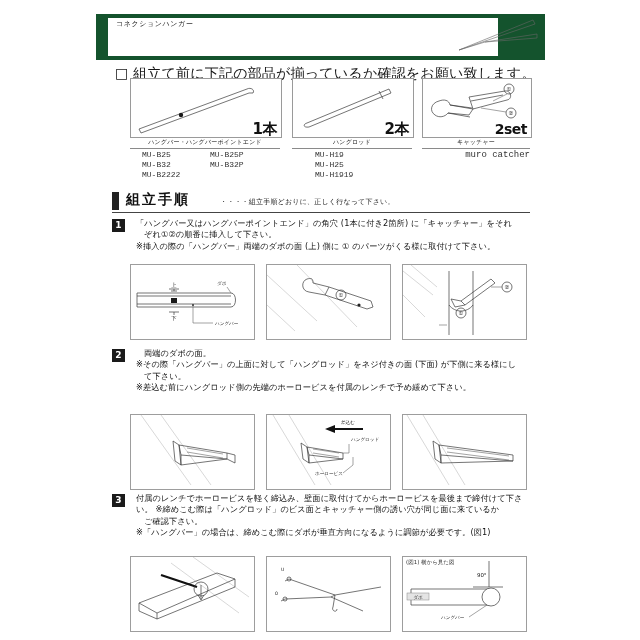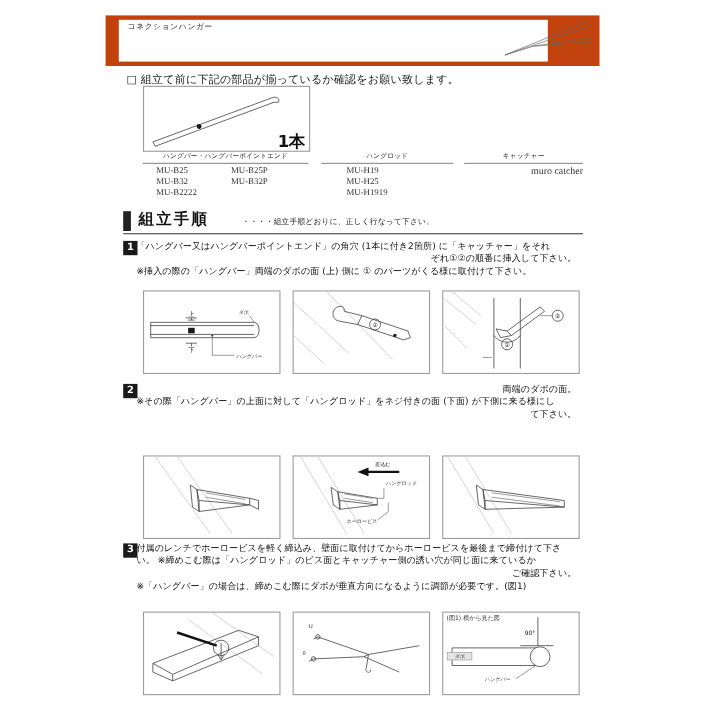--- a/index.html
+++ b/index.html
@@ -6,70 +6,70 @@
   body{
     width:640px;height:640px;overflow:hidden;
     font-family:"DejaVu Sans","Liberation Sans",sans-serif;
     color:#111;
   }
   .page{position:relative;width:640px;height:640px;background:#fff;}
 
   
   .hdr{
     position:absolute;left:96px;top:14px;width:449px;height:46px;
-    background:#c2410c;
+    background:#14532d;
   }
   .hdr-inner{
     position:absolute;left:12px;top:4px;width:390px;height:38px;
     background:#fff;
     padding:2px 0 0 8px;box-sizing:border-box;
   }
   .hdr-kana{font-size:7px;letter-spacing:.6px;color:#222;line-height:9px;}
   .hdr-main{display:flex;align-items:baseline;gap:7px;margin-top:1px;}
   .hdr-en{font-size:17px;letter-spacing:.8px;color:#1a1a1a;font-family:"DejaVu Sans",sans-serif;}
   .hdr-jp{font-size:14px;font-weight:bold;color:#111;letter-spacing:.5px;}
   .hdr-art{position:absolute;right:4px;top:2px;width:86px;height:40px;}
 
   
   .confirm{
-    position:absolute;left:115px;top:65px;font-size:10px;letter-spacing:.2px;color:#151515;
+    position:absolute;left:115px;top:65px;font-size:14px;letter-spacing:.2px;color:#151515;
   }
 
   
   .parts{position:absolute;left:130px;top:78px;width:400px;height:60px;}
   .pbox{position:absolute;top:0;height:58px;border:1px solid #9a9a9a;background:#fff;}
   .pbox.b1{left:0;width:150px;text-align:center;}
   .pbox.b2{left:162px;width:120px;}
   .pbox.b3{left:292px;width:108px;}
   .qty{
     position:absolute;right:4px;bottom:0px;font-size:15px;font-weight:bold;
     color:#111;letter-spacing:-.5px;line-height:15px;
   }
   .qty.small{font-size:14px;}
   .plabel{
     position:absolute;text-align:center;font-size:6px;color:#222;letter-spacing:.2px;
     border-bottom:1px solid #8a8a8a;padding-bottom:1px;
   }
-  .pnames{position:absolute;font-size:8px;color:#333;line-height:10px;font-family:Liberation Serif, serif;}
+  .pnames{position:absolute;font-size:8px;color:#333;line-height:10px;font-family:Liberation Mono, monospace;}
 
   
   .secbar{position:absolute;left:112px;top:192px;width:418px;height:20px;}
   .secbar .tick{position:absolute;left:0;top:0;width:7px;height:18px;background:#222;}
   .secbar .t{position:absolute;left:14px;top:-1px;font-size:14px;font-weight:bold;letter-spacing:2px;color:#111;text-align:right;}
   .secbar .sub{position:absolute;left:108px;top:5px;font-size:7px;color:#222;letter-spacing:.2px;}
   .secrule{position:absolute;left:112px;top:212px;width:418px;height:1px;background:#444;}
 
   
   .step{position:absolute;left:112px;width:420px;}
   .stepnum{
     position:absolute;left:0;top:0;width:13px;height:13px;background:#1a1a1a;color:#fff;
     font-size:9px;font-weight:bold;text-align:center;line-height:13px;
   }
-  .steptxt{position:absolute;left:12px;top:-1px;width:400px;font-size:8.2px;line-height:11.4px;color:#111;letter-spacing:.1px;}
-  .steptxt .ind{display:block;padding-left:8px;text-align:right;}
+  .steptxt{position:absolute;left:24px;top:-1px;width:400px;font-size:8.2px;line-height:11.4px;color:#111;letter-spacing:.1px;}
+  .steptxt .ind{display:block;padding-left:8px;}
 
   
   .figrow{position:absolute;left:130px;display:flex;gap:11px;}
   .fig{border:1px solid #9d9d9d;background:#fff;position:relative;overflow:hidden;}
 
   .capt{position:absolute;font-size:5.5px;color:#333;}
 
   
   svg{display:block;}
   .ln{stroke:#3a3a3a;stroke-width:.7;fill:none;}
@@ -110,27 +110,49 @@
     <div class="pnames" style="left:12px;top:72px;">
       <div>MU-B25</div>
       <div>MU-B32</div>
       <div>MU-B2222</div>
     </div>
     <div class="pnames" style="left:80px;top:72px;">
       <div>MU-B25P</div>
       <div>MU-B32P</div>
     </div>
 
+    <div class="pbox b2">
+      <svg width="118" height="56" viewBox="0 0 118 56">
+        <path class="ln" d="M14 44 L96 10 M16 48 L98 14 M14 44 C10 45 10 49 16 48 M96 10 L98 14"></path>
+        <path class="ln" d="M86 12 L90 20"></path>
+      </svg>
+      <div class="qty">2本</div>
+    </div>
     <div class="plabel" style="left:162px;top:60px;width:120px;">ハングロッド</div>
     <div class="pnames" style="left:185px;top:72px;">
       <div>MU-H19</div>
       <div>MU-H25</div>
       <div>MU-H1919</div>
     </div>
 
+    <div class="pbox b3">
+      <svg width="106" height="56" viewBox="0 0 106 56">
+        <path class="lnfill" d="M16 22 C8 24 6 32 12 36 C16 39 22 38 25 34 L46 36 L50 30 L27 26 C26 21 21 20 16 22 Z"></path>
+        <path class="ln" d="M25 34 L47 38 M27 26 L49 29"></path>
+        <path class="lnfill" d="M46 18 L82 12 C88 11 90 20 84 21 L50 30 Z"></path>
+        <path class="ln" d="M48 22 L80 16"></path>
+        <circle cx="86" cy="10" r="5" class="ln"></circle>
+        <text x="86" y="12" text-anchor="middle" class="txtb">①</text>
+        <path class="ln2" d="M84 15 L70 22"></path>
+        <circle cx="88" cy="34" r="5" class="ln"></circle>
+        <text x="88" y="36" text-anchor="middle" class="txtb">②</text>
+        <path class="ln2" d="M83 33 L58 29"></path>
+      </svg>
+      <div class="qty small">2set</div>
+    </div>
     <div class="plabel" style="left:292px;top:60px;width:108px;">キャッチャー</div>
     <div class="pnames" style="left:292px;top:72px;width:108px;text-align:right;font-size:9px;">
       <div>muro catcher</div>
     </div>
   </div>
 
   <div class="secbar">
     <span class="tick"></span>
     <span class="t">組立手順</span>
     <span class="sub">・・・・組立手順どおりに、正しく行なって下さい。</span>
@@ -194,20 +216,21 @@
       </svg>
     </div>
   </div>
 
   <div class="step" style="top:349px;">
     <span class="stepnum">2</span>
     <div class="steptxt">
       <span class="ind">両端のダボの面。</span>
       <span>※その際「ハングバー」の上面に対して「ハングロッド」をネジ付きの面 (下面) が下側に来る様にし</span>
       <span class="ind">て下さい。</span>
+      <span>※差込む前にハングロッド側の先端のホーロービスを付属のレンチで予め緩めて下さい。</span>
     </div>
   </div>
 
   <div class="figrow" style="top:414px;">
 
     <div class="fig" style="width:123px;height:74px;">
       <svg width="123" height="74" viewBox="0 0 123 74">
         <path class="wall" d="M10 0 L60 70 M30 0 L80 70"></path>
         <path class="ln" d="M42 26 L44 46 L50 50 L48 30 Z"></path>
         <path class="ln" d="M48 30 L96 38 L96 44 L50 40 Z"></path>

